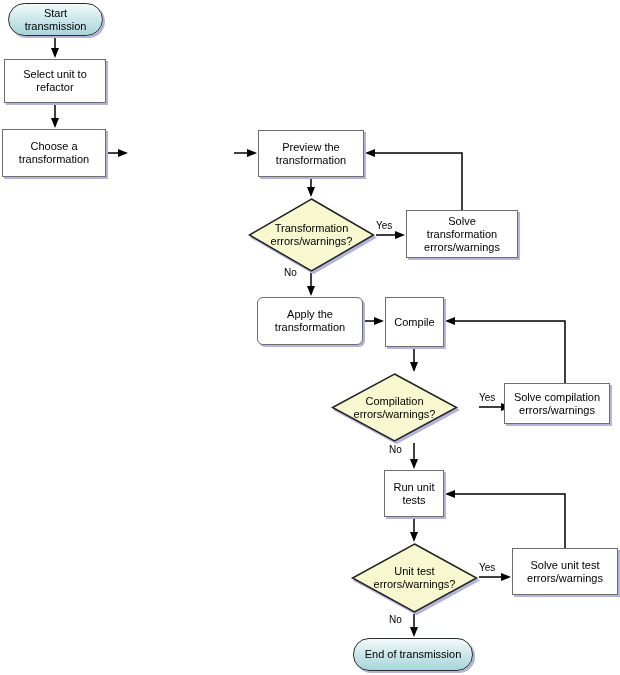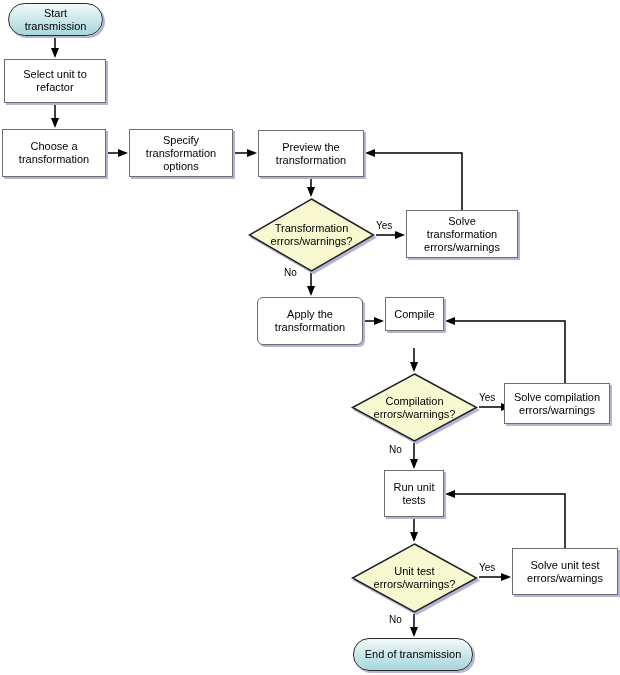--- a/index.html
+++ b/index.html
@@ -70,22 +70,22 @@
   }
   
   #n-start  { left: 8px;   top: 3px;   width: 95px;  height: 33px; padding: 12px 12px; }
   #n-select { left: 4px;   top: 59px;  width: 102px; height: 44px; padding: 0 18px; }
   #n-choose { left: 2px;   top: 129px; width: 104px; height: 48px; padding: 0 12px; }
   #n-specify{ left: 129px; top: 129px; width: 104px; height: 48px; padding: 0 12px; }
   #n-preview{ left: 258px; top: 130px; width: 106px; height: 47px; padding: 0 13px; }
   #n-d1     { left: 248px; top: 198px; width: 127px; height: 74px; }
   #n-solvet { left: 406px; top: 210px; width: 112px; height: 48px; padding: 16px 14px; }
   #n-apply  { left: 257px; top: 297px; width: 106px; height: 48px; padding: 0 13px; border-radius: 6px; }
-  #n-compile{ left: 385px; top: 297px; width: 59px;  height: 34px; padding: 0 4px; }
-  #n-d2     { left: 351px; top: 373px; width: 127px; height: 69px; }
+  #n-compile{ left: 385px; top: 297px; width: 59px;  height: 50px; padding: 0 4px; }
+  #n-d2     { left: 331px; top: 373px; width: 127px; height: 69px; }
   #n-solvec { left: 504px; top: 383px; width: 106px; height: 41px; padding: 0 6px; }
   #n-run    { left: 384px; top: 470px; width: 60px;  height: 47px; padding: 0 6px; }
   #n-d3     { left: 351px; top: 543px; width: 127px; height: 70px; }
   #n-solveu { left: 512px; top: 548px; width: 106px; height: 47px; padding: 0 6px; justify-content: center; }
   #n-end    { left: 353px; top: 638px; width: 120px; height: 33px; padding: 0 4px; border-radius: 16px; }
   
   #el-yes1 { left: 376px; top: 219px; }
   #el-no1  { left: 284px; top: 266px; }
   #el-yes2 { left: 479px; top: 391px; }
   #el-no2  { left: 389px; top: 443px; }
@@ -129,23 +129,20 @@
   </div>
 
   <div id="n-select" class="node process">
     <span>Select unit to refactor</span>
   </div>
 
   <div id="n-choose" class="node process">
     <span>Choose a transformation</span>
   </div>
 
-  <div id="n-specify" class="node process">
-    <span>Specify transformation options</span>
-  </div>
 
   <div id="n-preview" class="node process">
     <span>Preview the transformation</span>
   </div>
 
   <div id="n-d1" class="node decision">
     <svg width="127" height="74" viewBox="0 0 127 74">
       <polygon points="65.5,3.5 127.5,39.5 65.5,75.5 3.5,39.5" fill="#b4b4da" stroke="#b4b4da" stroke-width="1.5"></polygon>
       <polygon points="63.5,1 125.5,37 63.5,73 1.5,37" fill="#f8f8d0" stroke="#222" stroke-width="1.5"></polygon>
     </svg>

